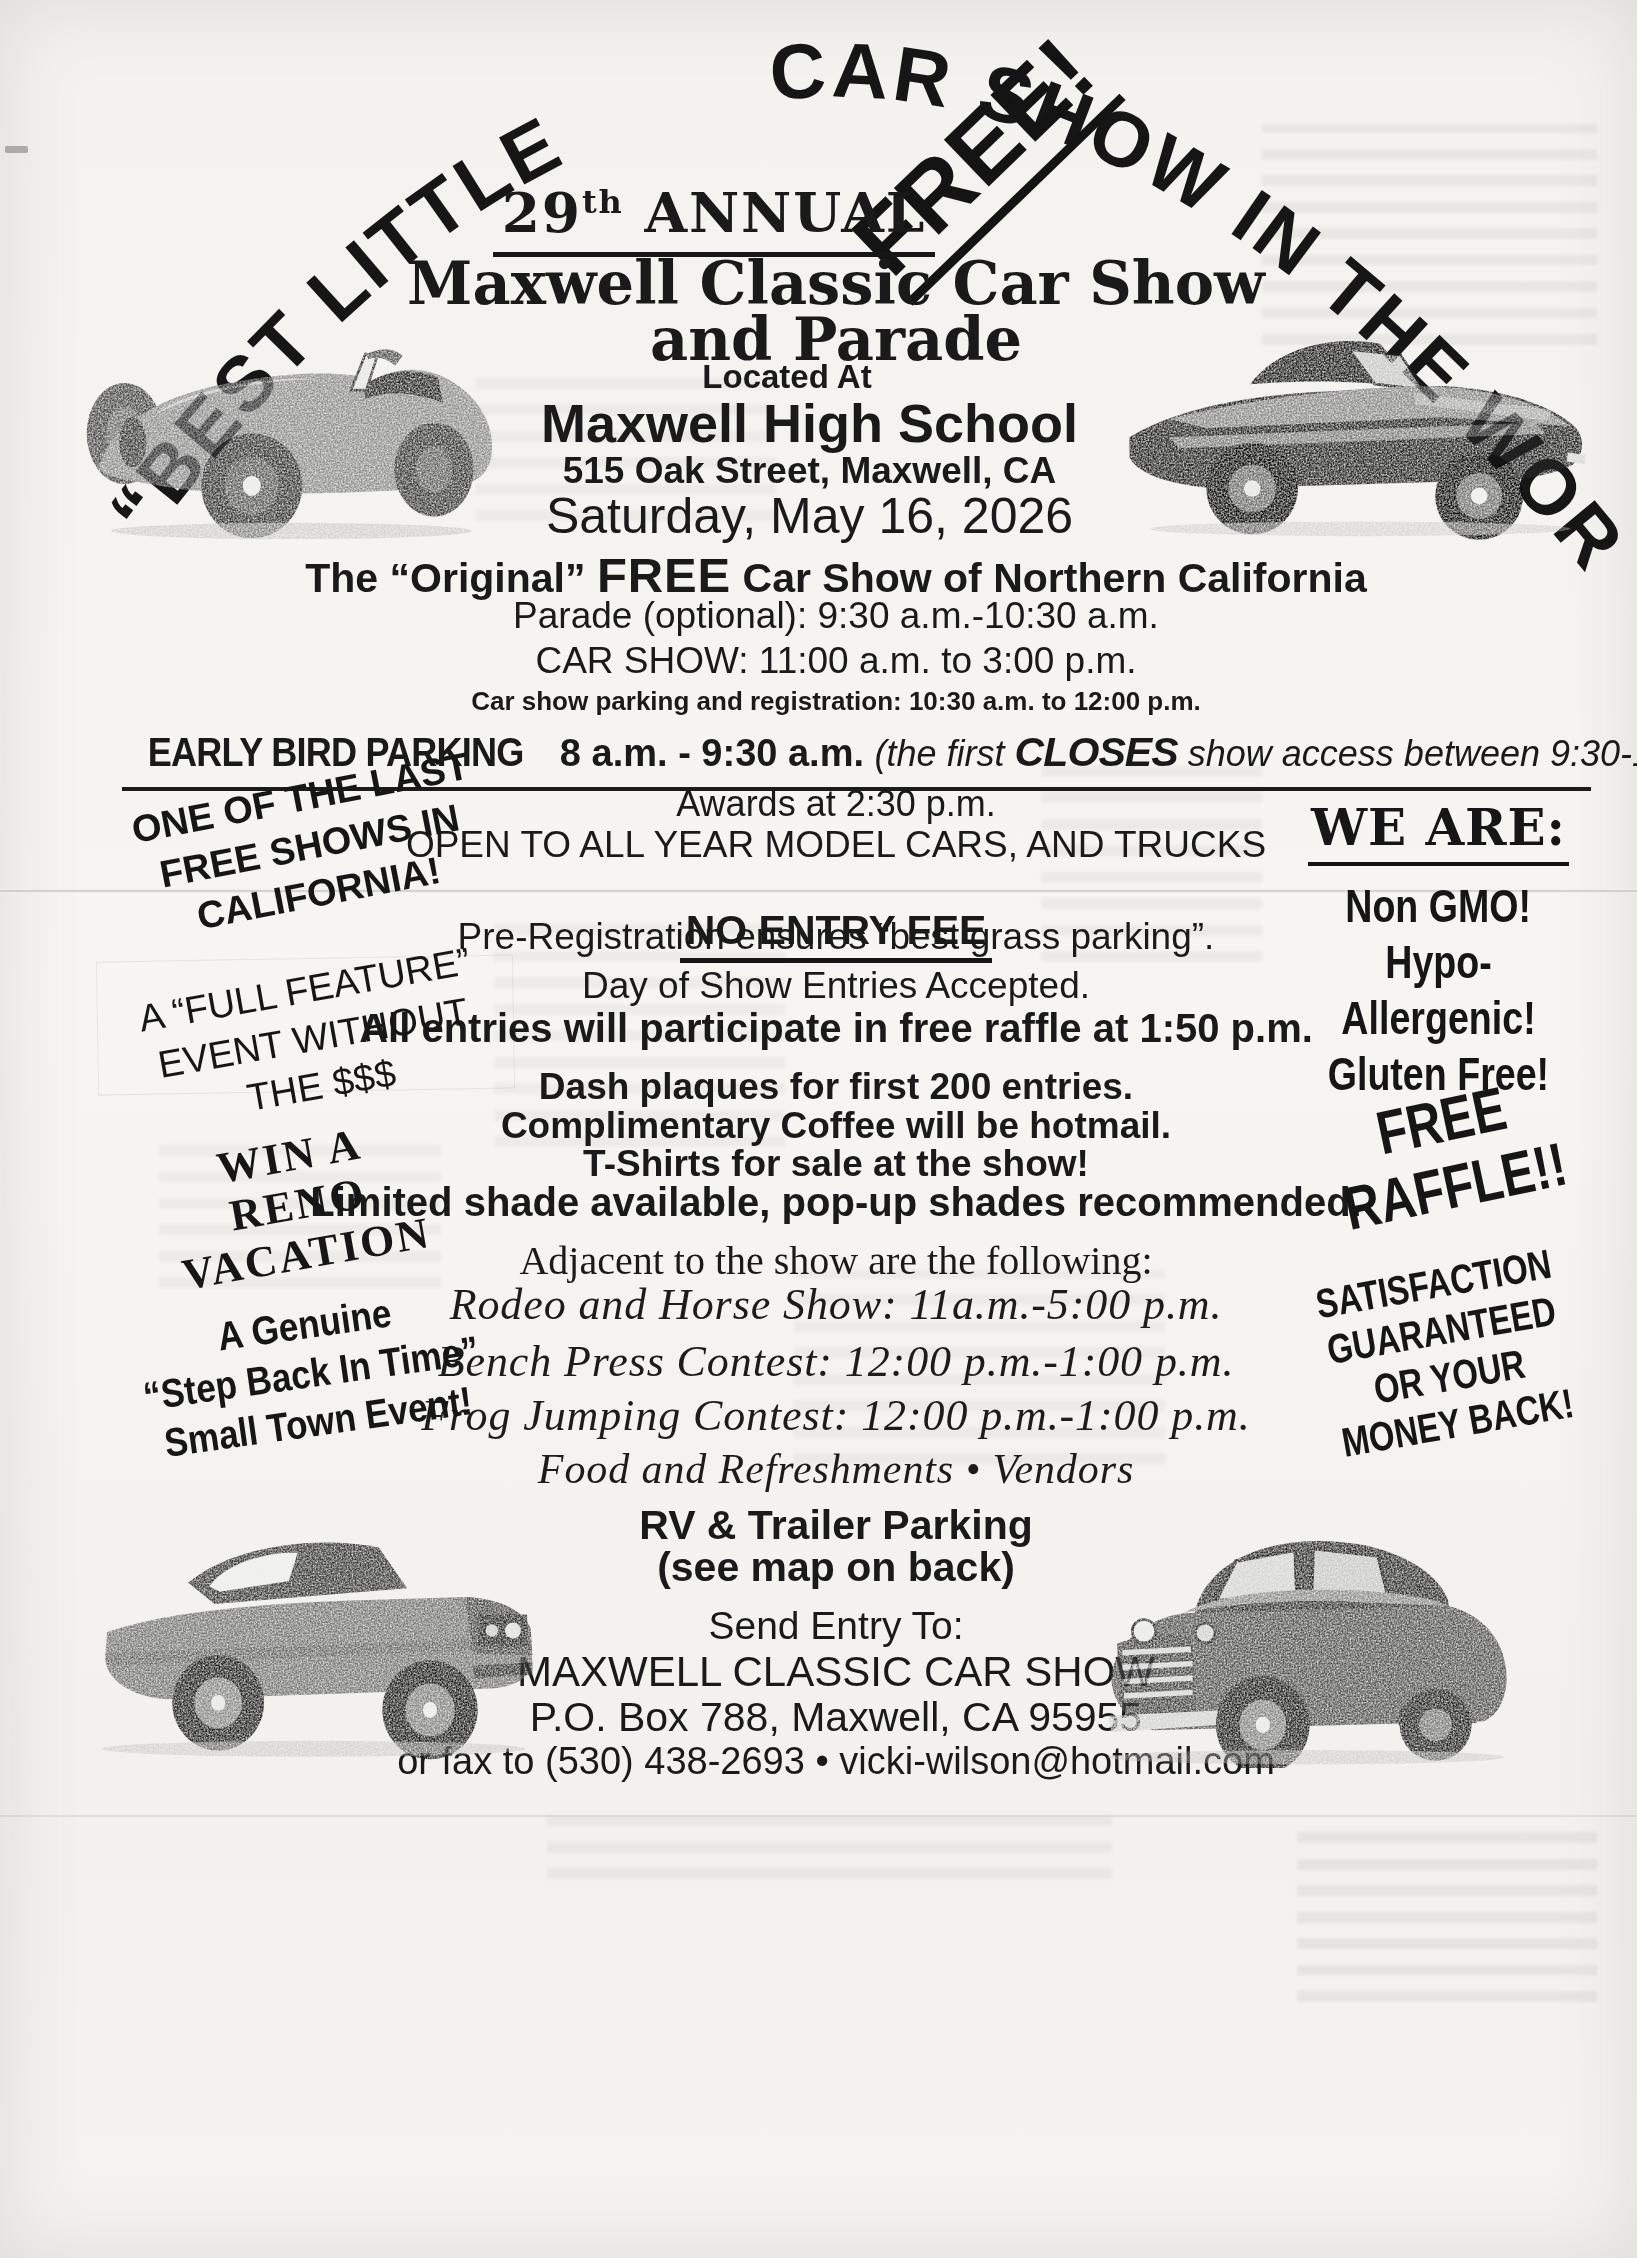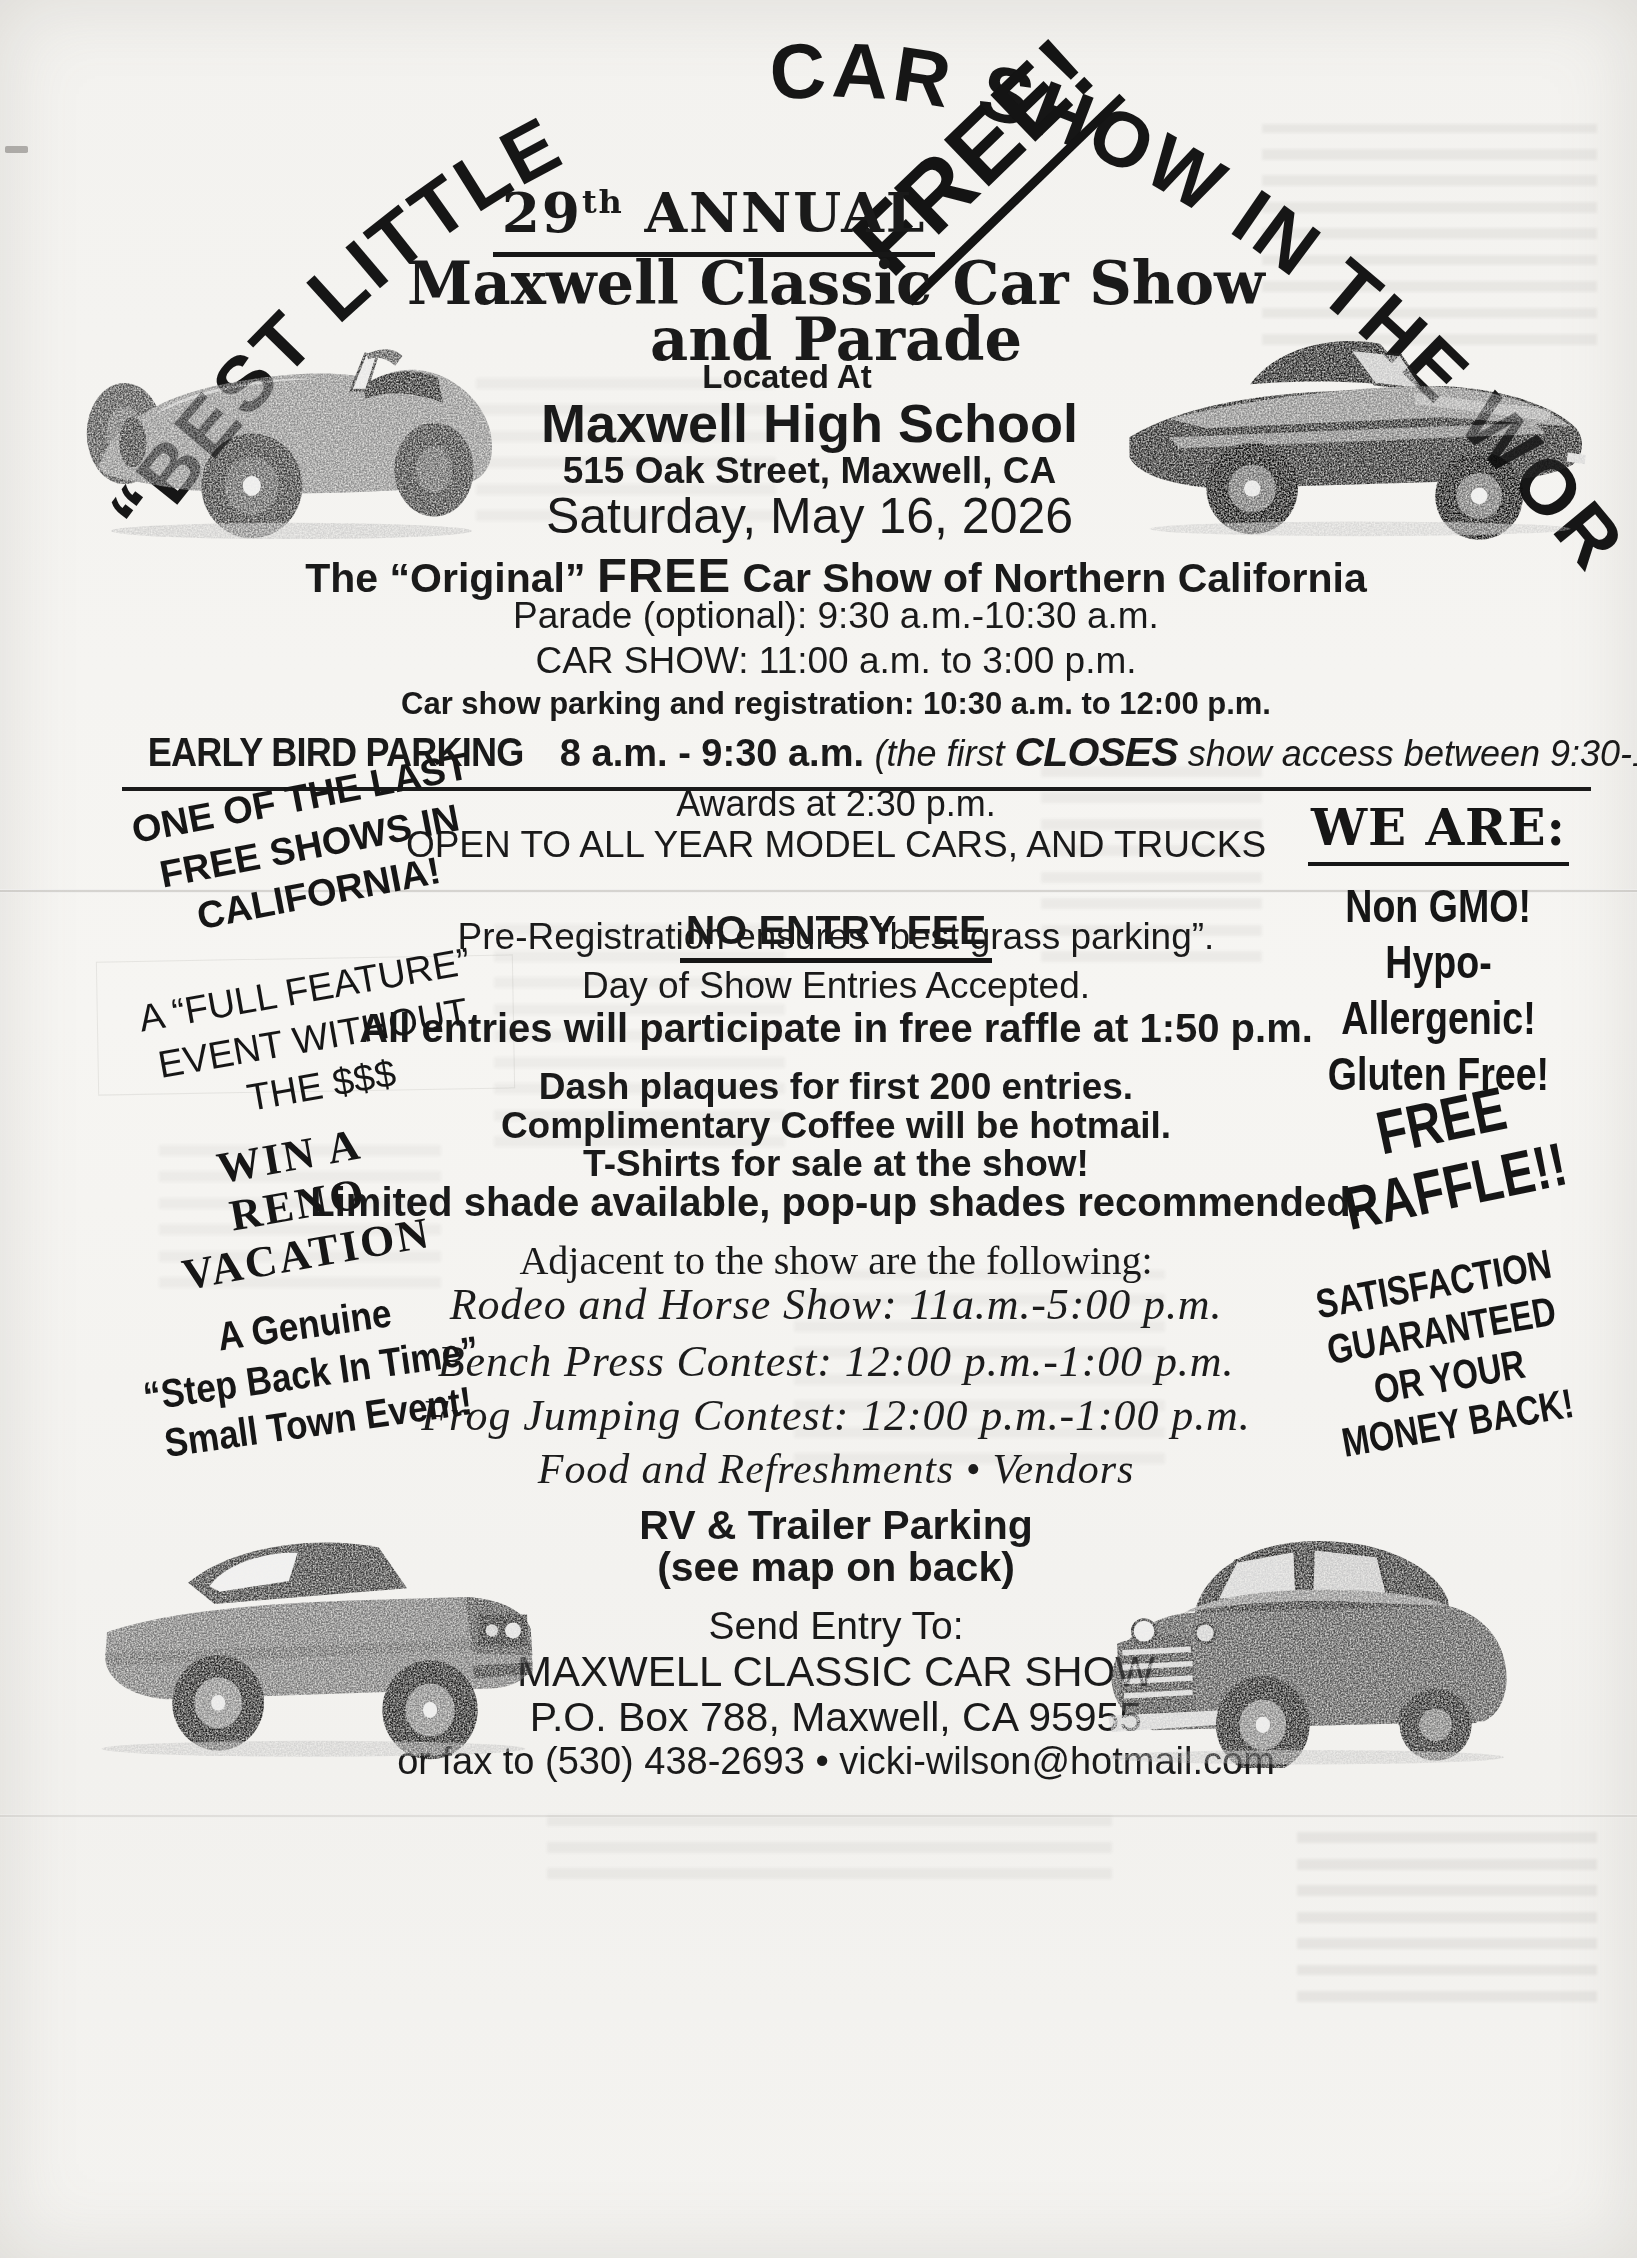--- a/index.html
+++ b/index.html
@@ -98,21 +98,21 @@
   <div class="cline b" style="top:392px;font-size:54px;transform:translateX(-26.5px);">Maxwell High School</div>
   <div class="cline b" style="top:450px;font-size:37px;transform:translateX(-26.5px);">515 Oak Street, Maxwell, CA</div>
   <div class="cline" style="top:487px;font-size:50px;transform:translateX(-26.5px);">Saturday, May 16, 2026</div>
 
   <div class="cline" style="top:547px;font-size:41px;font-weight:700;">
     <span>The “Original” </span><span style="font-size:49px;letter-spacing:0.9px;">FREE</span><span> Car Show of Northern California</span>
   </div>
 
   <div class="cline" style="top:595px;font-size:37px;">Parade (optional): 9:30 a.m.-10:30 a.m.</div>
   <div class="cline" style="top:640px;font-size:37px;">CAR SHOW: 11:00 a.m. to 3:00 p.m.</div>
-  <div class="cline b" style="top:686px;font-size:31px;">Car show parking and registration: 10:30 a.m. to 12:00 p.m.</div>
+  <div class="cline b" style="top:686px;font-size:26px;">Car show parking and registration: 10:30 a.m. to 12:00 p.m.</div>
 
   <div id="early-line">
     <span class="lbl"><span class="xline88">EARLY BIRD PARKING</span></span><span class="tm"> 8 a.m. - 9:30 a.m. </span><span class="it">(the first </span><span class="cl">CLOSES</span><span class="it"> show access between 9:30-10:30 a.m.)</span>
   </div>
 
   <div class="cline" style="top:783px;font-size:36px;">Awards at 2:30 p.m.</div>
 
   <div class="cline" style="top:824px;font-size:37px;">OPEN TO ALL YEAR MODEL CARS, AND TRUCKS</div>
   <div class="cline" style="top:907px;font-size:41px;">
     <span class="ul-thick b">NO ENTRY FEE</span>

